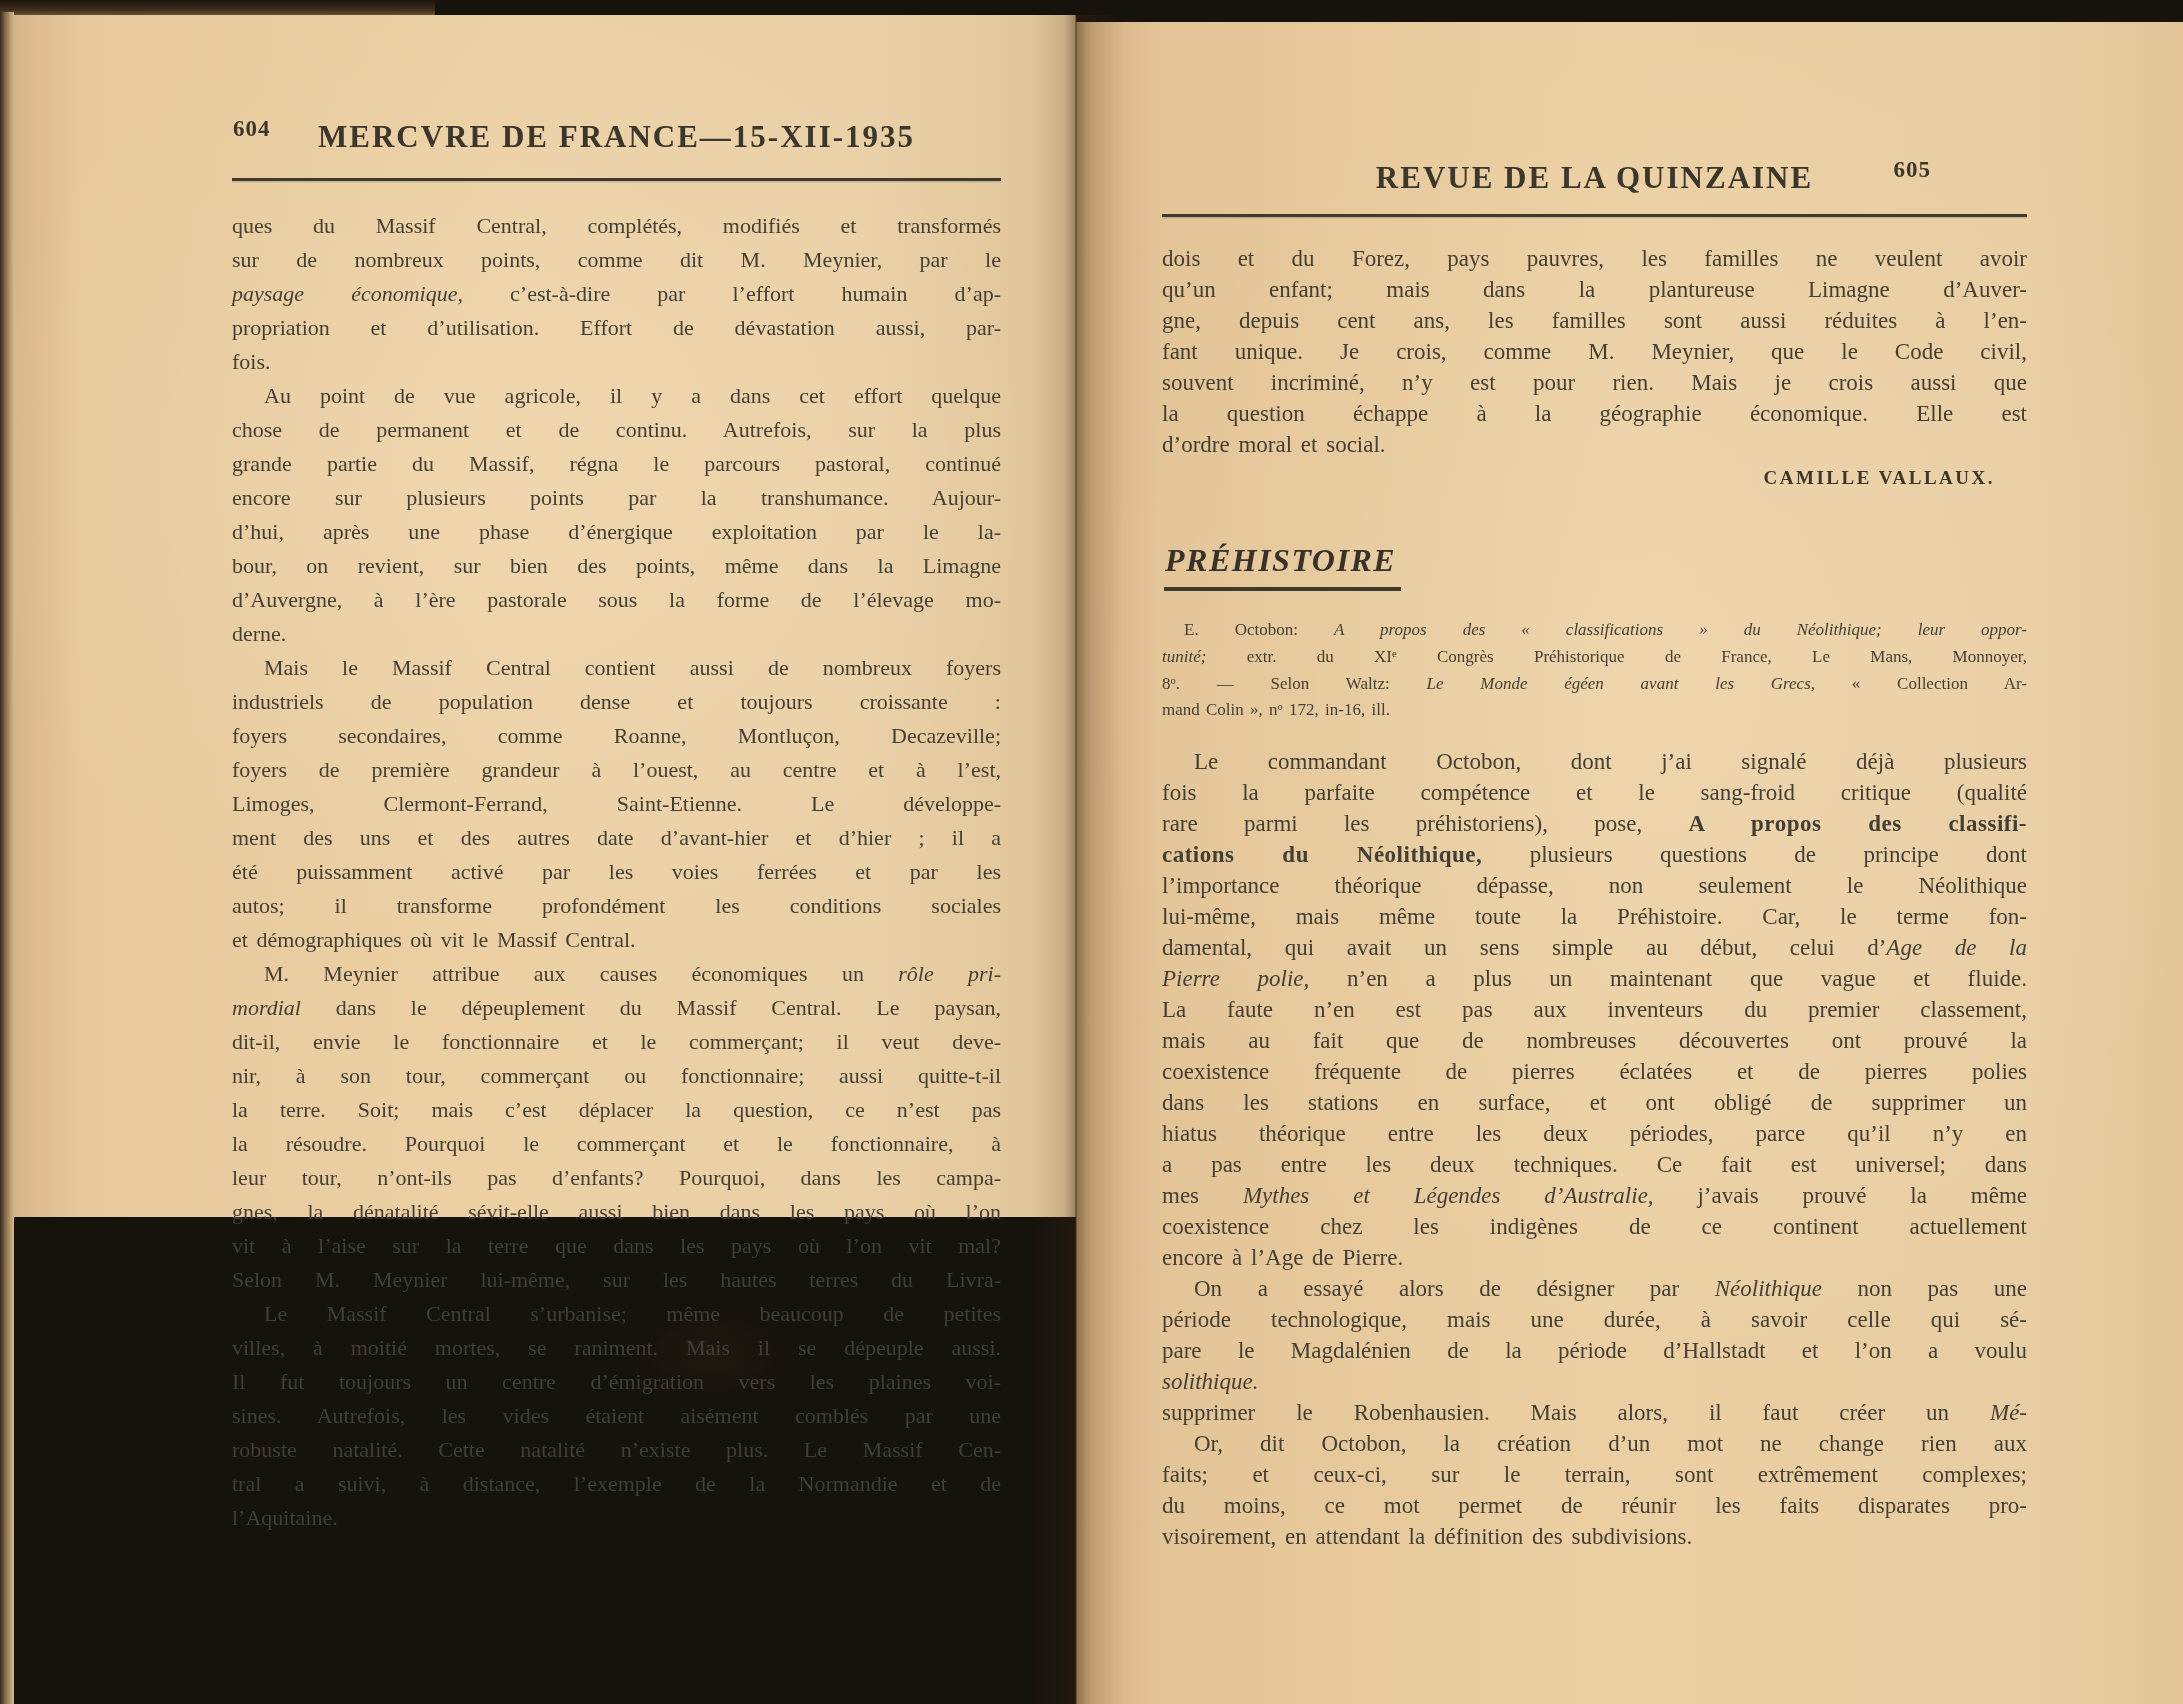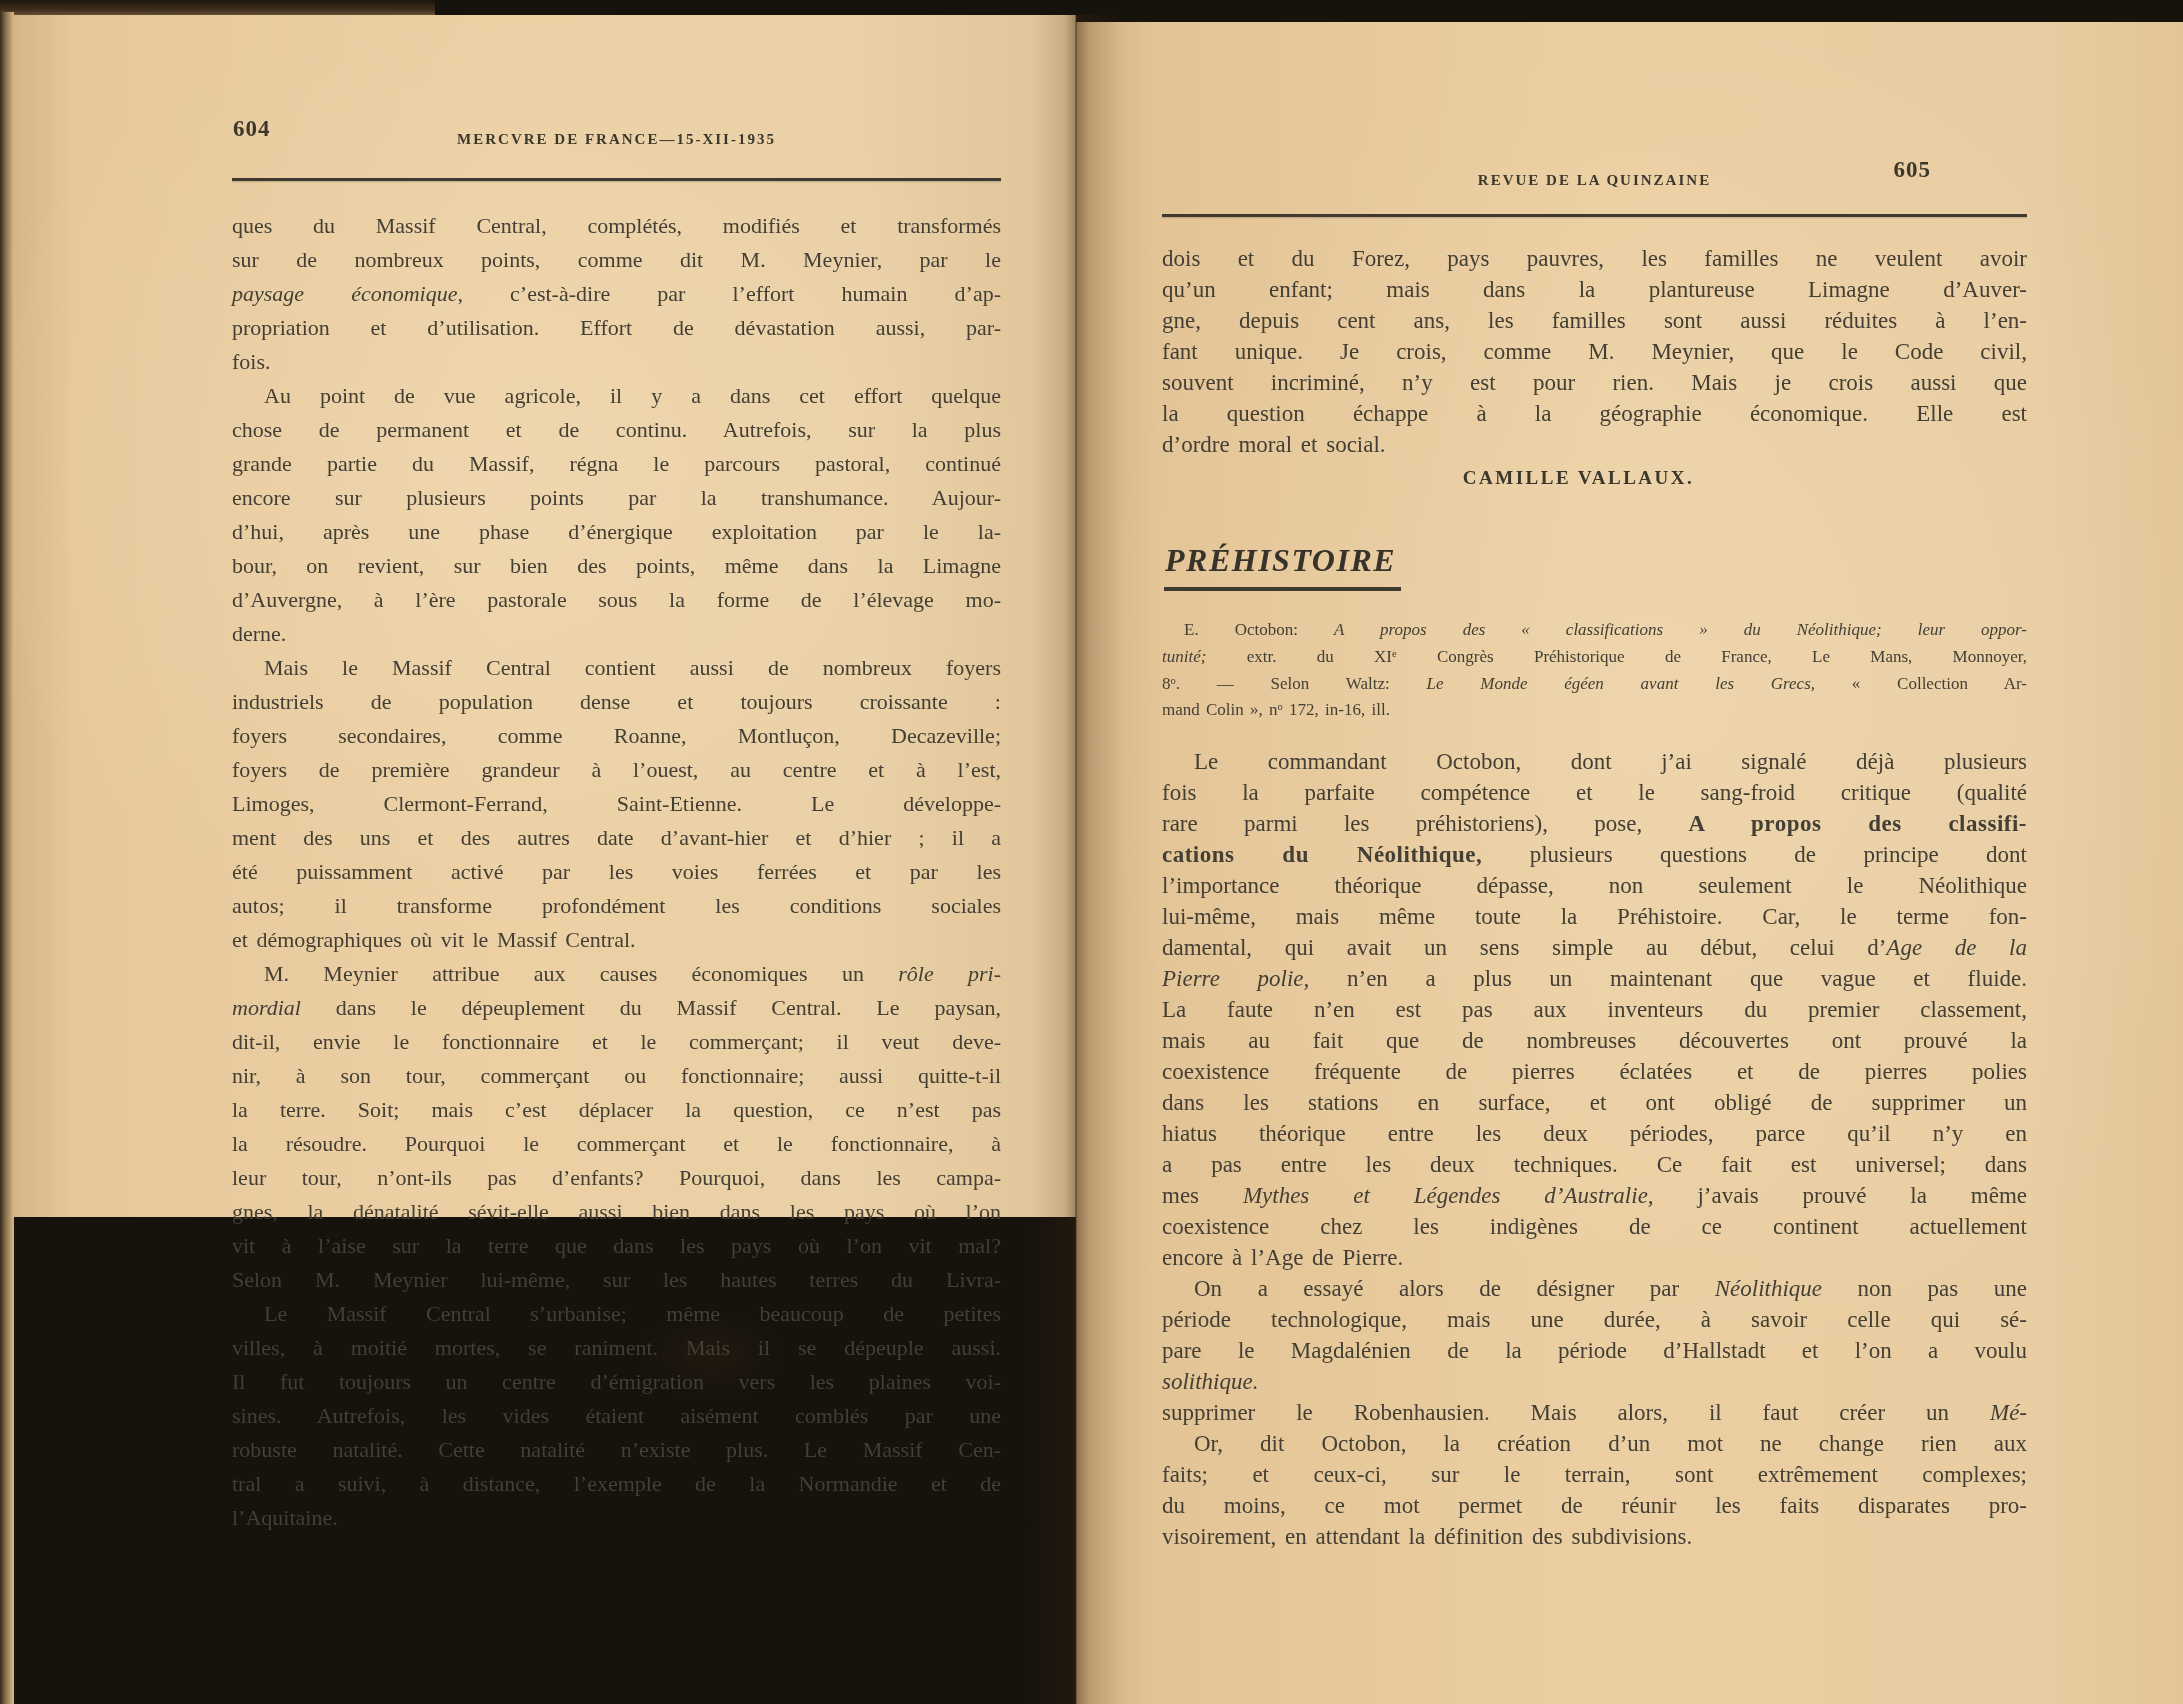--- a/index.html
+++ b/index.html
@@ -30,37 +30,37 @@
   .crease{position:absolute;left:1075px;top:15px;width:1.5px;height:1690px;background:rgba(70,45,20,.45);}
   .stain{position:absolute;pointer-events:none;}
   .stain-1{left:622px;top:1294px;width:152px;height:91px;background:radial-gradient(ellipse,rgba(150,105,55,.08),transparent 70%);}
   
   .content-left{position:absolute;left:218px;top:95px;width:769px;color:#433f34;}
   .content-right{position:absolute;left:86px;top:129px;width:865px;color:#433f34;}
   .hdr{position:relative;height:43px;}
   .pagenum{font-size:23px;font-weight:bold;letter-spacing:1px;color:#3b372c;}
   .hdr-num-left{position:absolute;left:1px;top:6px;}
   .hdr-num-right{position:absolute;right:96px;top:6px;}
-  .running-title{position:absolute;left:0;right:0;top:21px;text-align:center;
-    font-size:15px;font-weight:bold;letter-spacing:2px;color:#3b372c;white-space:nowrap;}
+  .running-title{position:absolute;left:0;right:0;top:9px;text-align:center;
+    font-size:31px;font-weight:bold;letter-spacing:2px;color:#3b372c;white-space:nowrap;}
   .rule{height:3px;background:#3e3a2f;box-shadow:0 1.5px 0 rgba(62,58,47,.18);}
   .rule-left{margin-top:25px;}
   .rule-right{margin-top:20px;}
   
   .body-left{font-size:22px;line-height:34px;margin-top:28px;word-spacing:3px;}
   .body-right{font-size:23px;line-height:31px;word-spacing:3px;}
   .body-intro{margin-top:26px;}
   .body-main{margin-top:24px;}
   .pline{text-align:justify;text-align-last:justify;text-justify:inter-word;}
   .pline.plast{text-align-last:left;}
   .pline.indent{text-indent:32px;}
   .s-i{font-style:italic;}
   .s-b{font-weight:bold;letter-spacing:0.5px;}
   .s-sup{font-size:0.62em;vertical-align:0.45em;}
-  .signature{margin-top:7px;text-align:center;padding-right:32px;
+  .signature{margin-top:7px;text-align:right;padding-right:32px;
     font-size:19px;font-weight:bold;letter-spacing:2.5px;color:#3b372c;}
   .section-wrap{margin-top:53px;margin-left:2px;}
   .section-heading{display:inline-block;font-size:32px;font-weight:bold;font-style:italic;
     letter-spacing:1.5px;color:#37332a;border-bottom:4.5px solid #3e3a2f;padding:0 5px 8px 1px;}
   .biblio{margin-top:27px;font-size:17px;line-height:24px;word-spacing:2px;}
   .biblio .pline.indent{text-indent:22px;}
 </style>
 </head>
 <body>
 

